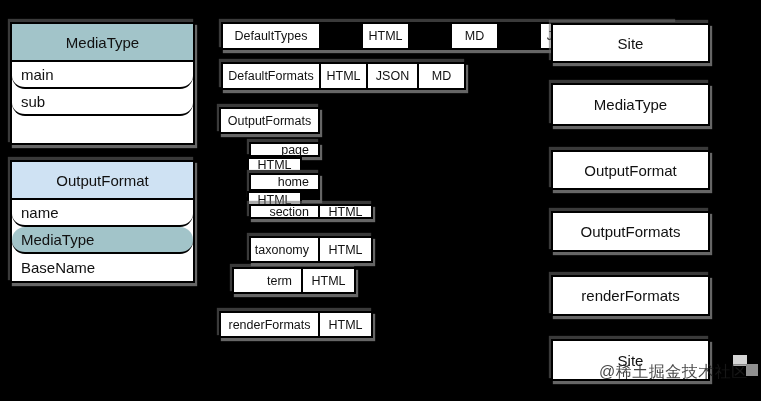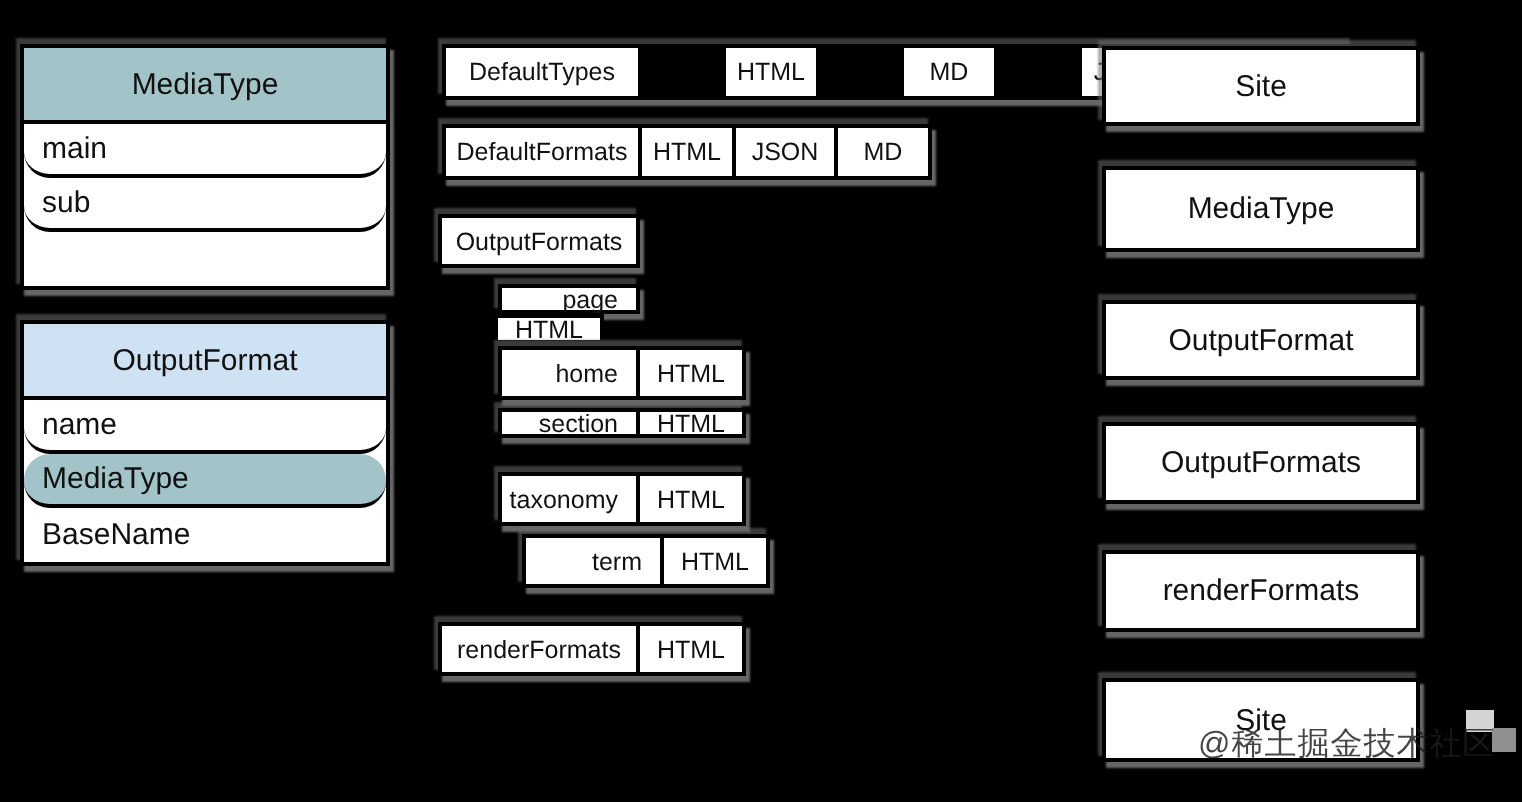--- a/index.html
+++ b/index.html
@@ -145,33 +145,33 @@
     <div class="cell fmt-wide cell bg-blue">JSON</div>
     <div class="cell fmt bg-blue">MD</div>
   </div>
 
   <div class="single-box shadowed" style="left:219px; top:107px;">OutputFormats</div>
 
   <div class="strip shadowed" style="left:249px; top:142px; height:15px;flex-direction:column;">
     <div class="cell kind">page</div>
     <div class="cell kfmt bg-blue">HTML</div>
   </div>
-  <div class="strip shadowed" style="left:249px; top:173px; height:27px;">
+  <div class="strip shadowed" style="left:249px; top:173px; height:27px;flex-direction:column;">
     <div class="cell kind">home</div>
     <div class="cell kfmt bg-blue">HTML</div>
   </div>
   <div class="strip shadowed" style="left:249px; top:204px; height:15px;">
     <div class="cell kind">section</div>
     <div class="cell kfmt bg-blue">HTML</div>
   </div>
   <div class="strip shadowed" style="left:249px; top:236px; height:27px;">
     <div class="cell kind">taxonomy</div>
     <div class="cell kfmt bg-blue">HTML</div>
   </div>
-  <div class="strip shadowed" style="left:261px; top:267px; height:27px;">
+  <div class="strip shadowed" style="left:232px; top:267px; height:27px;">
     <div class="cell kind">term</div>
     <div class="cell kfmt bg-blue">HTML</div>
   </div>
 
   <div class="strip shadowed" style="left:219px; top:311px; height:27px;">
     <div class="cell" style="width:101px;">renderFormats</div>
     <div class="cell kfmt bg-blue">HTML</div>
   </div>
 
   <div class="rbox bg-yellow shadowed" style="top:23px;">Site</div>

